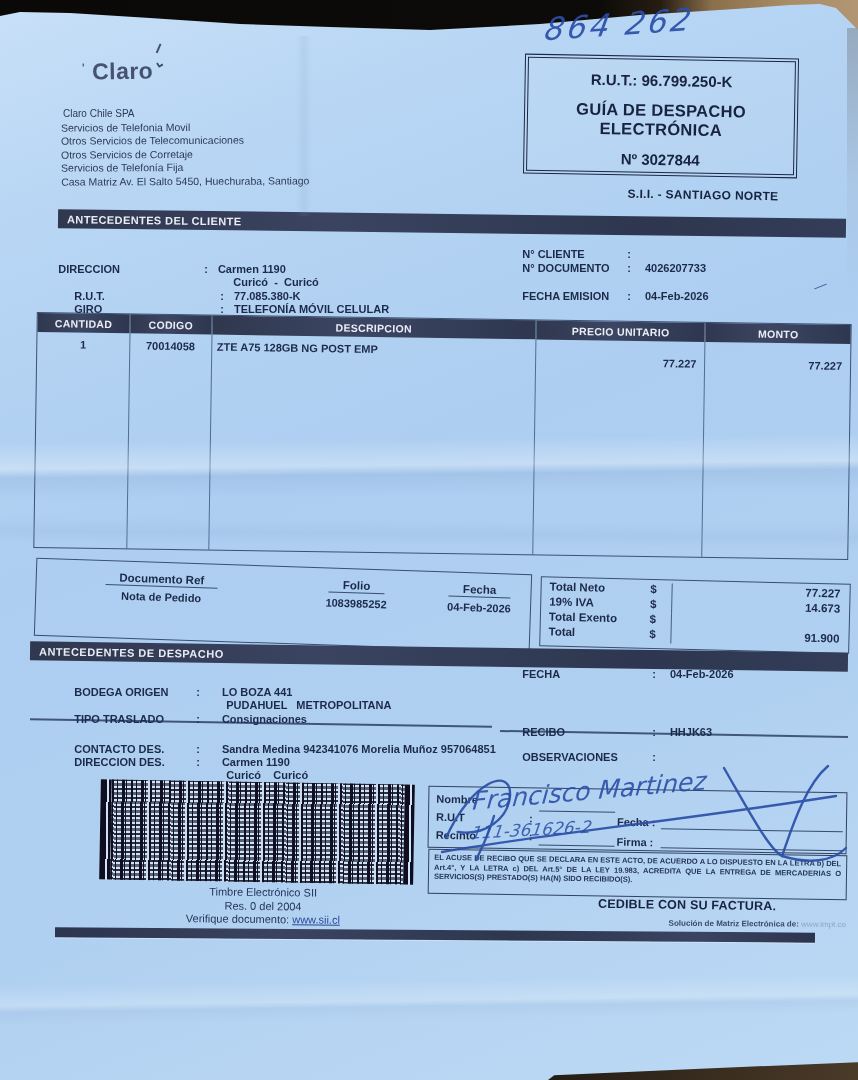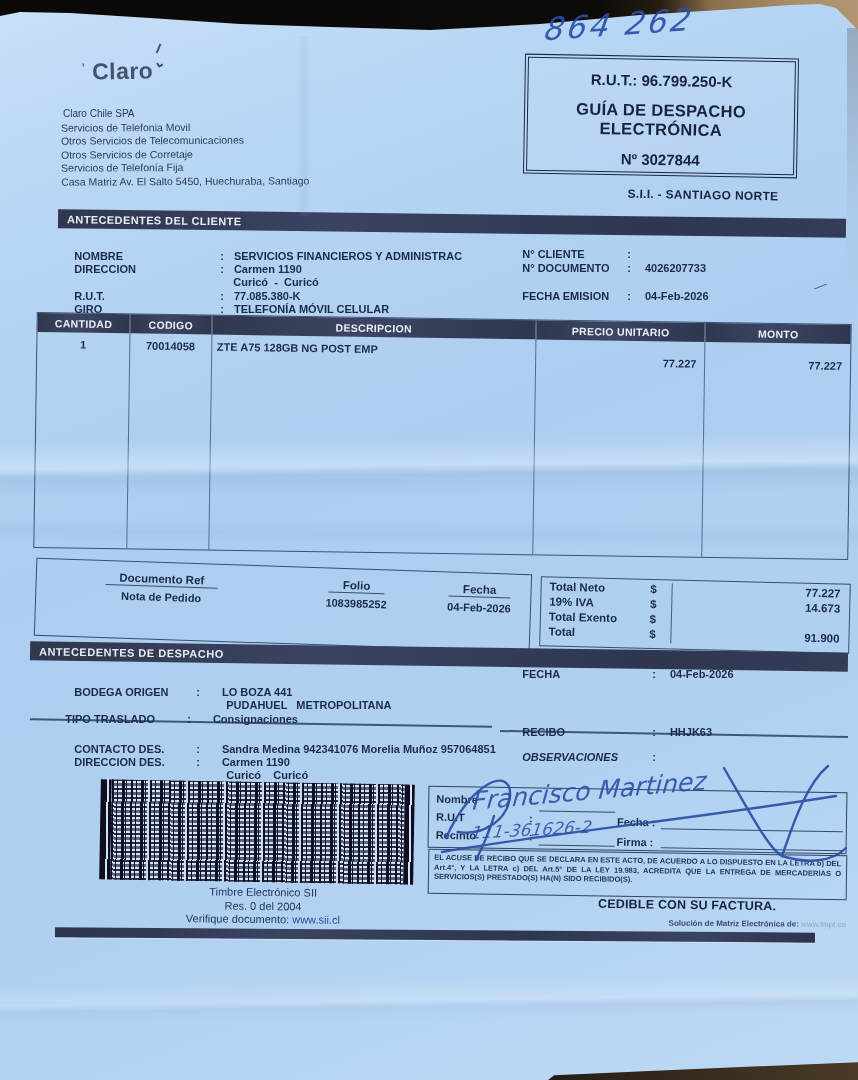--- a/index.html
+++ b/index.html
@@ -96,21 +96,21 @@
   .barcode{position:absolute;left:100px;top:782px;width:314px;height:100px;transform:rotate(1deg);
     background:#cfe2f6;display:flex;}
   .bar-start{width:11px;height:100%;background:repeating-linear-gradient(90deg,#0e0e20 0 6px,#cfe2f6 6px 8px,#0e0e20 8px 11px);}
   .bar-stop{width:10px;height:100%;background:repeating-linear-gradient(90deg,#0e0e20 0 5px,#cfe2f6 5px 7px,#0e0e20 7px 10px);}
   .bar-noise{flex:1;height:100%;
     background:
       repeating-linear-gradient(90deg,rgba(205,223,245,0) 0 36px,rgba(205,223,245,.95) 36px 38px),
       repeating-linear-gradient(0deg,rgba(14,14,32,.85) 0 2px,rgba(14,14,32,0) 2px 4px,rgba(14,14,32,.6) 4px 7px,rgba(14,14,32,0) 7px 9px),
       repeating-linear-gradient(90deg,#101024 0 2px,rgba(0,0,0,0) 2px 5px,#101024 5px 6px,rgba(0,0,0,0) 6px 10px,#101024 10px 13px,rgba(0,0,0,0) 13px 14px,#101024 14px 15px,rgba(0,0,0,0) 15px 19px);}
   .stamp-cap{position:absolute;left:108px;top:886px;width:310px;text-align:center;font-size:11px;color:#253push;color:#25365c;line-height:13.6px;transform:rotate(.6deg);}
-  .stamp-cap .lnk{color:#2a4a9a;}
+  .stamp-cap .lnk{color:#2a4a9a;text-decoration:underline;}
 
   
   .receipt-box{position:absolute;left:428px;top:789px;width:419px;height:62px;border:1.8px solid rgba(22,40,75,.85);
     box-sizing:border-box;transform:rotate(.9deg);}
   .receipt-lab{position:absolute;font-size:11px;font-weight:bold;color:#1c2a4a;}
   .sig-line{position:absolute;background:rgba(22,40,75,.8);height:1.3px;}
   .legal-box{position:absolute;left:428px;top:852px;width:419px;height:45px;border:1.5px solid rgba(22,40,75,.85);
     box-sizing:border-box;padding:3px 5px;transform:rotate(.9deg);
     font-size:7.5px;line-height:9.6px;color:#24345a;font-weight:bold;text-align:justify;}
   .cedible{position:absolute;left:598px;top:898px;font-size:12.5px;font-weight:bold;color:#17233f;transform:rotate(.8deg);letter-spacing:.2px;}
@@ -156,24 +156,21 @@
   <div class="rutbox">
     <div class="rut">R.U.T.: 96.799.250-K</div>
     <div class="t1">GUÍA DE DESPACHO</div>
     <div class="t2">ELECTRÓNICA</div>
     <div class="num">Nº 3027844</div>
   </div>
   <div class="sii">S.I.I. - SANTIAGO NORTE</div>
 
   <div class="band client-band">ANTECEDENTES DEL CLIENTE</div>
 
-  <div class="kv" style="left:62px;top:238px;">
-    <span class="lab" style="width:100px;">NOMBRE</span><span class="col" style="width:46px;"></span><span class="col">:</span><span class="val" style="padding-left:10px;">SERVICIOS FINANCIEROS Y ADMINISTRAC</span>
-  </div>
-  <div class="kv" style="left:62px;top:251px;">
+  <div class="kv" style="left:46px;top:251px;">
     <span class="lab" style="width:100px;">DIRECCION</span><span class="col" style="width:46px;"></span><span class="col">:</span><span class="val" style="padding-left:10px;">Carmen 1190</span>
   </div>
   <div class="kv" style="left:62px;top:264px;">
     <span class="lab" style="width:100px;"></span><span class="col" style="width:46px;"></span><span class="col"></span><span class="val" style="padding-left:13px;">Curicó  -  Curicó</span>
   </div>
   <div class="kv" style="left:62px;top:278px;">
     <span class="lab" style="width:100px;">R.U.T.</span><span class="col" style="width:46px;"></span><span class="col">:</span><span class="val" style="padding-left:10px;">77.085.380-K</span>
   </div>
   <div class="kv" style="left:510px;top:236px;">
     <span class="lab" style="width:105px;">N° CLIENTE</span><span class="col">:</span><span class="val" style="padding-left:14px;"></span>
@@ -249,21 +246,21 @@
   </div>
 
   <div class="band disp-band">ANTECEDENTES DE DESPACHO</div>
 
   <div class="kv" style="left:62px;top:674px;">
     <span class="lab" style="width:122px;">BODEGA ORIGEN</span><span class="col">:</span><span class="val" style="padding-left:22px;">LO BOZA 441</span>
   </div>
   <div class="kv" style="left:214px;top:687px;">
     <span class="val">PUDAHUEL   METROPOLITANA</span>
   </div>
-  <div class="kv" style="left:53px;top:701px;">
+  <div class="kv" style="left:62px;top:701px;">
     <span class="lab" style="width:122px;">TIPO TRASLADO</span><span class="col">:</span><span class="val" style="padding-left:22px;">Consignaciones</span>
   </div>
   <div class="rule" style="left:30px;top:722px;width:462px;transform:rotate(.9deg);"></div>
   <div class="kv" style="left:62px;top:731px;">
     <span class="lab" style="width:122px;">CONTACTO DES.</span><span class="col">:</span><span class="val" style="padding-left:22px;">Sandra Medina 942341076 Morelia Muñoz 957064851</span>
   </div>
   <div class="kv" style="left:62px;top:744px;">
     <span class="lab" style="width:122px;">DIRECCION DES.</span><span class="col">:</span><span class="val" style="padding-left:22px;">Carmen 1190</span>
   </div>
   <div class="kv" style="left:214px;top:757px;">
@@ -271,21 +268,21 @@
   </div>
 
   <div class="kv" style="left:510px;top:656px;">
     <span class="lab" style="width:130px;">FECHA</span><span class="col">:</span><span class="val" style="padding-left:14px;">04-Feb-2026</span>
   </div>
   <div class="kv" style="left:510px;top:714px;">
     <span class="lab" style="width:130px;">RECIBO</span><span class="col">:</span><span class="val" style="padding-left:14px;text-align:right;">HHJK63</span>
   </div>
   <div class="rule" style="left:500px;top:733px;width:348px;transform:rotate(1deg);"></div>
   <div class="kv" style="left:510px;top:739px;">
-    <span class="lab" style="width:130px;font-style:italic;">OBSERVACIONES</span><span class="col">:</span>
+    <span class="lab" style="width:130px;">OBSERVACIONES</span><span class="col">:</span>
   </div>
 
   <div class="barcode">
     <div class="bar-start"></div>
     <div class="bar-noise"></div>
     <div class="bar-stop"></div>
   </div>
   <div class="stamp-cap">
     <div>Timbre Electrónico SII</div>
     <div>Res. 0 del 2004</div>

